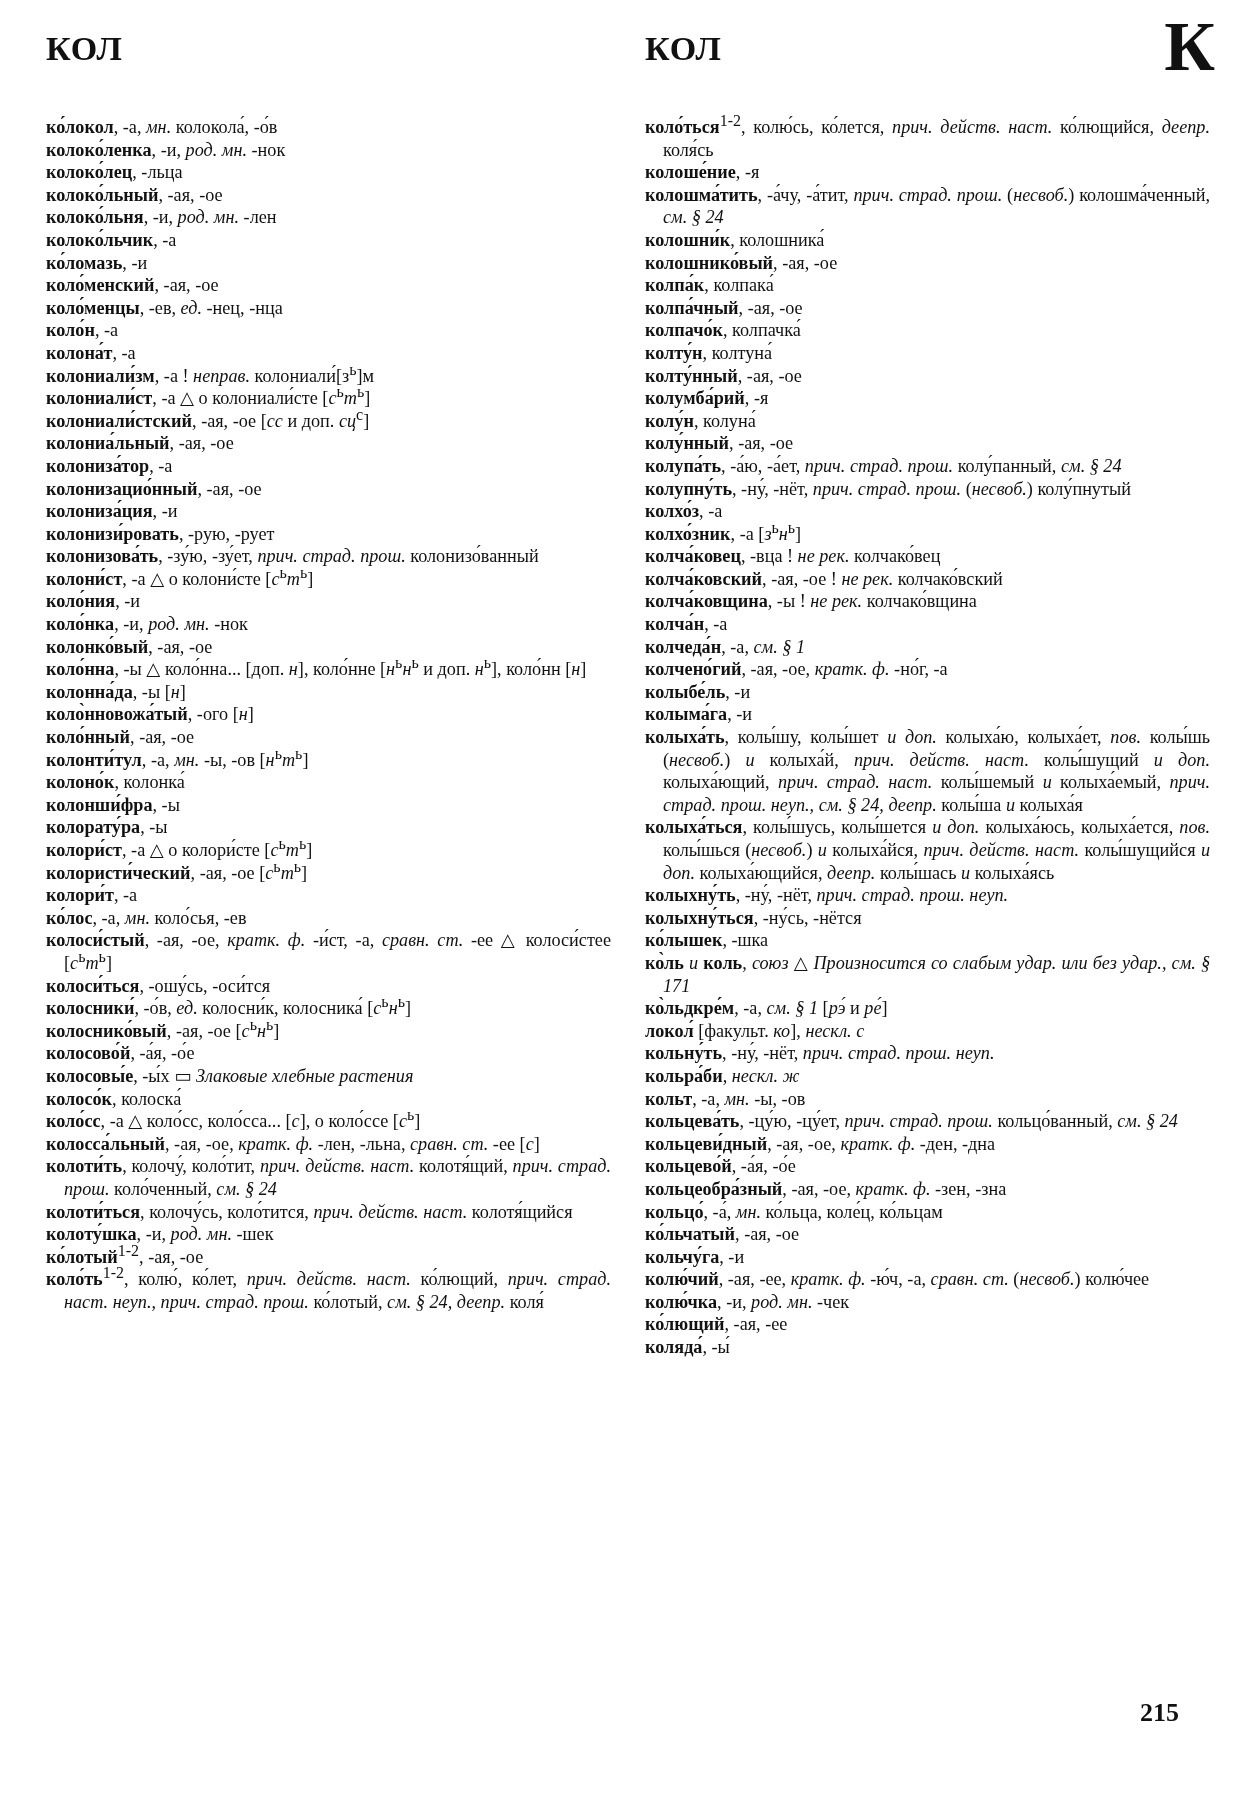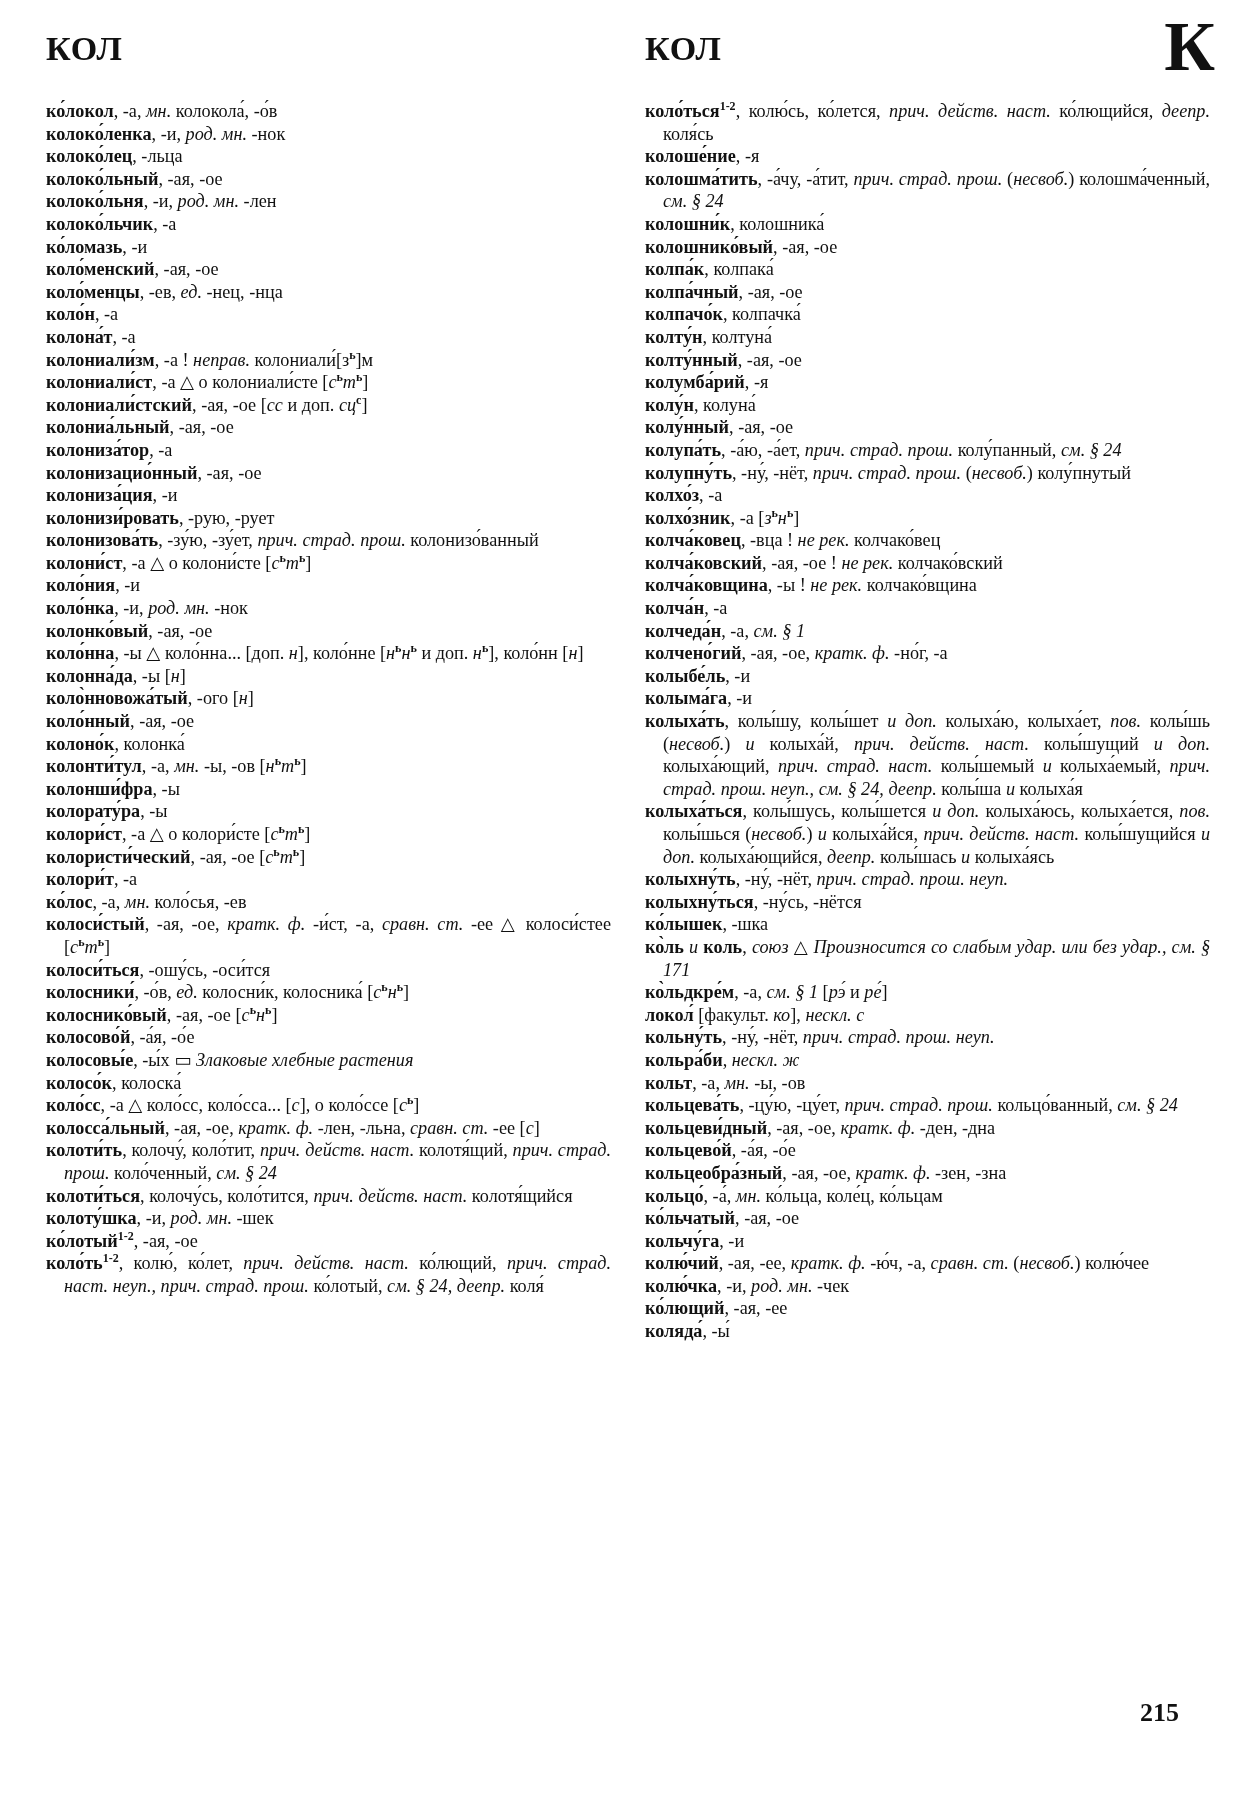--- a/index.html
+++ b/index.html
@@ -2,27 +2,27 @@
 <html><head>
 <meta charset="utf-8">
 <style>
   html, body { margin:0; padding:0; background:#ffffff; }
   body { width:1253px; height:1800px; position:relative; overflow:hidden;
          font-family:"Liberation Serif", "DejaVu Serif", serif; color:#111; }
   .runhead { position:absolute; top:30px; font-size:34px; font-weight:bold; letter-spacing:1px; }
   .runhead.left { left:46px; }
   .runhead.right { left:645px; }
   .letter { position:absolute; top:12px; right:38px; font-size:70px; font-weight:bold; line-height:1; }
-  .col { position:absolute; top:100px; width:565px; font-size:18.2px; line-height:22.6px; }
+  .col { position:absolute; top:116px; width:565px; font-size:18.2px; line-height:22.6px; }
   .col.left { left:46px; }
   .col.right { left:645px; }
   .entry { padding-left:18px; text-indent:-18px; text-align:justify; margin:0; }
   .b { font-weight:bold; }
   .i { font-style:italic; }
-  sup { font-size:12px; line-height:0; font-weight:bold; }
+  sup { font-size:16px; line-height:0; font-weight:normal; }
   .pagenum { position:absolute; top:1698px; right:74px; font-size:26px; font-weight:bold; }
 </style>
 </head>
 <body>
 
 <div class="runhead left">КОЛ</div>
 <div class="runhead right">КОЛ</div>
 <div class="letter">К</div>
 
 <div class="col left">
@@ -47,22 +47,22 @@
     <p class="entry"><span class="b">колонизи́ровать</span><span>, -рую, -рует</span></p>
     <p class="entry"><span class="b">колонизова́ть</span><span>, -зу́ю, -зу́ет, </span><span class="i">прич. страд. прош.</span><span> колонизо́ванный</span></p>
     <p class="entry"><span class="b">колони́ст</span><span>, -а △ о колони́сте [</span><span class="i">с</span><sup>ь</sup><span class="i">т</span><sup>ь</sup><span>]</span></p>
     <p class="entry"><span class="b">коло́ния</span><span>, -и</span></p>
     <p class="entry"><span class="b">коло́нка</span><span>, -и, </span><span class="i">род. мн.</span><span> -нок</span></p>
     <p class="entry"><span class="b">колонко́вый</span><span>, -ая, -ое</span></p>
     <p class="entry"><span class="b">коло́нна</span><span>, -ы △ коло́нна... [доп. </span><span class="i">н</span><span>], коло́нне [</span><span class="i">н</span><sup>ь</sup><span class="i">н</span><sup>ь</sup><span> и доп. </span><span class="i">н</span><sup>ь</sup><span>], коло́нн [</span><span class="i">н</span><span>]</span></p>
     <p class="entry"><span class="b">колонна́да</span><span>, -ы [</span><span class="i">н</span><span>]</span></p>
     <p class="entry"><span class="b">коло̀нновожа́тый</span><span>, -ого [</span><span class="i">н</span><span>]</span></p>
     <p class="entry"><span class="b">коло́нный</span><span>, -ая, -ое</span></p>
+    <p class="entry"><span class="b">колонти́тул</span><span>, -а, </span><span class="i">мн.</span><span> -ы, -ов [</span><span class="i">н</span><sup>ь</sup><span class="i">т</span><sup>ь</sup><span>]</span></p>
     <p class="entry"><span class="b">колоно́к</span><span>, колонка́</span></p>
-    <p class="entry"><span class="b">колонти́тул</span><span>, -а, </span><span class="i">мн.</span><span> -ы, -ов [</span><span class="i">н</span><sup>ь</sup><span class="i">т</span><sup>ь</sup><span>]</span></p>
     <p class="entry"><span class="b">колонши́фра</span><span>, -ы</span></p>
     <p class="entry"><span class="b">колорату́ра</span><span>, -ы</span></p>
     <p class="entry"><span class="b">колори́ст</span><span>, -а △ о колори́сте [</span><span class="i">с</span><sup>ь</sup><span class="i">т</span><sup>ь</sup><span>]</span></p>
     <p class="entry"><span class="b">колористи́ческий</span><span>, -ая, -ое [</span><span class="i">с</span><sup>ь</sup><span class="i">т</span><sup>ь</sup><span>]</span></p>
     <p class="entry"><span class="b">колори́т</span><span>, -а</span></p>
     <p class="entry"><span class="b">ко́лос</span><span>, -а, </span><span class="i">мн.</span><span> коло́сья, -ев</span></p>
     <p class="entry"><span class="b">колоси́стый</span><span>, -ая, -ое, </span><span class="i">кратк. ф.</span><span> -и́ст, -а, </span><span class="i">сравн. ст.</span><span> -ее △ колоси́стее [</span><span class="i">с</span><sup>ь</sup><span class="i">т</span><sup>ь</sup><span>]</span></p>
     <p class="entry"><span class="b">колоси́ться</span><span>, -ошу́сь, -оси́тся</span></p>
     <p class="entry"><span class="b">колосники́</span><span>, -о́в, </span><span class="i">ед.</span><span> колосни́к, колосника́ [</span><span class="i">с</span><sup>ь</sup><span class="i">н</span><sup>ь</sup><span>]</span></p>
     <p class="entry"><span class="b">колоснико́вый</span><span>, -ая, -ое [</span><span class="i">с</span><sup>ь</sup><span class="i">н</span><sup>ь</sup><span>]</span></p>

